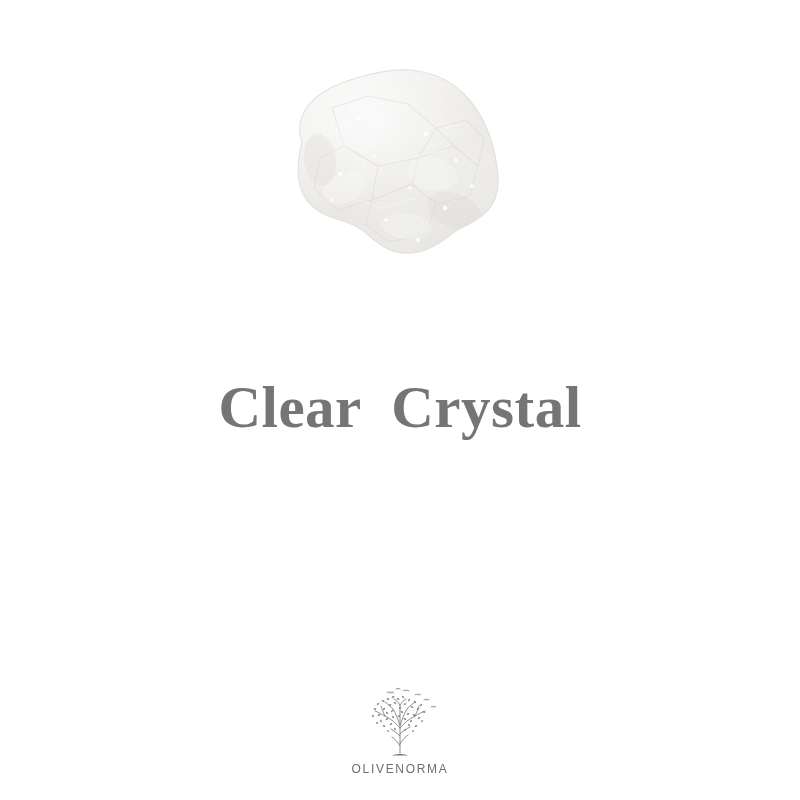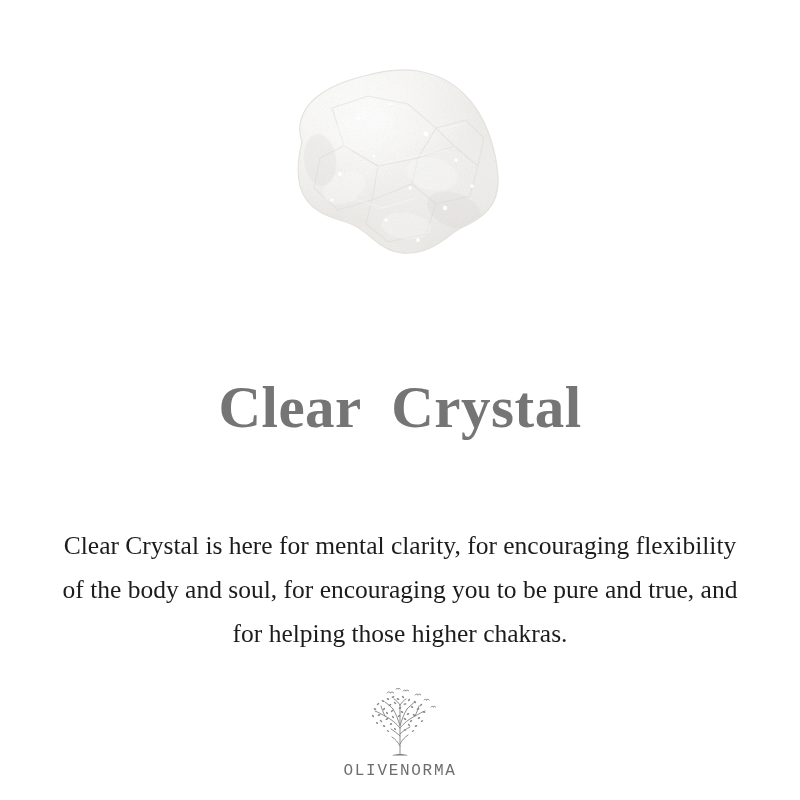--- a/index.html
+++ b/index.html
@@ -106,22 +106,22 @@
   }
   .brand-mark {
     display: block;
     margin: 0 auto;
     width: 86px;
     height: 72px;
   }
   .brand-name {
     display: block;
     margin-top: 2px;
-    font-family: Liberation Mono, monospace;
-    font-size: 16px;
+    font-family: Liberation Sans, sans-serif;
+    font-size: 12px;
     font-weight: 400;
     letter-spacing: 1.7px;
     color: #6e6e6e;
   }
 </style>
 </head>
 <body>
 
 <div class="card">
 
@@ -243,21 +243,20 @@
                  C101,182 90,180 80,174
                  C70,168 63,159 60,148
                  C57,136 58,120 62,104 Z" fill="none" stroke="#e4e2dd" stroke-width="1.2"></path>
       </svg>
     </div>
   </div>
 
   <h1 class="title">Clear  Crystal</h1>
 
 
-  <p class="desc">Clear Crystal is here for mental clarity, for encouraging flexibility of the body and soul, for encouraging you to be pure and true, and for helping those higher chakras.</p>
 
   <div class="brand">
     <svg class="brand-mark" viewBox="0 0 86 72" xmlns="http://www.w3.org/2000/svg">
       <g stroke="#7b7b7b" stroke-width="0.85" fill="none" stroke-linecap="round">
 
         <path d="M43,66 L43,40"></path>
         <path d="M43,66 C40,66 37,66.5 35,67.5 L51,67.5 C49,66.5 46,66 43,66 Z" fill="#7b7b7b" stroke="none"></path>
         <path d="M43,58 C41,54 38,51 35,49"></path>
         <path d="M43,56 C45,52 48,49 51,47"></path>
         <path d="M43,48 C40,45 37,43 34,41"></path>

